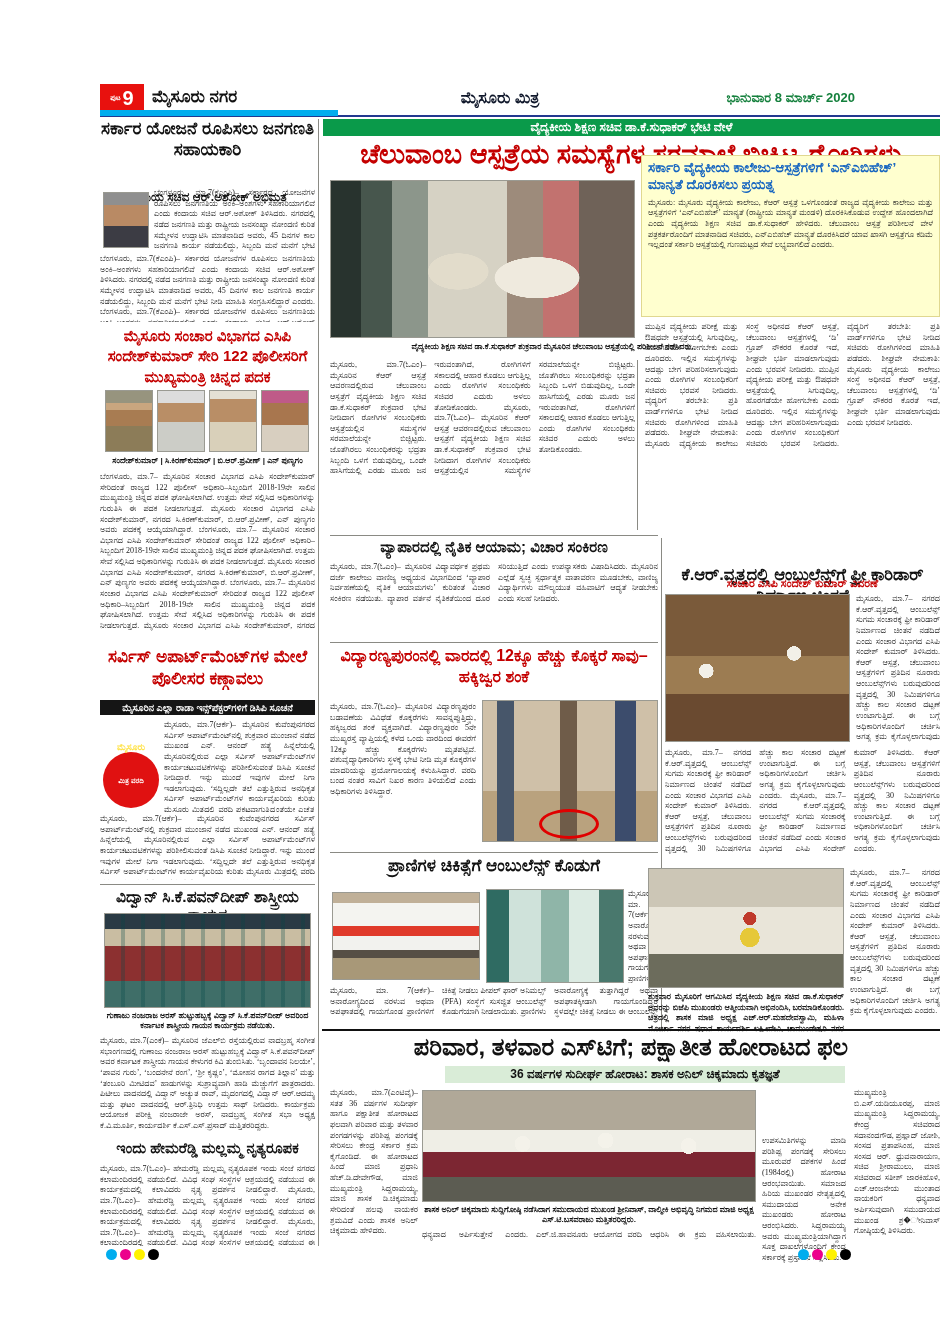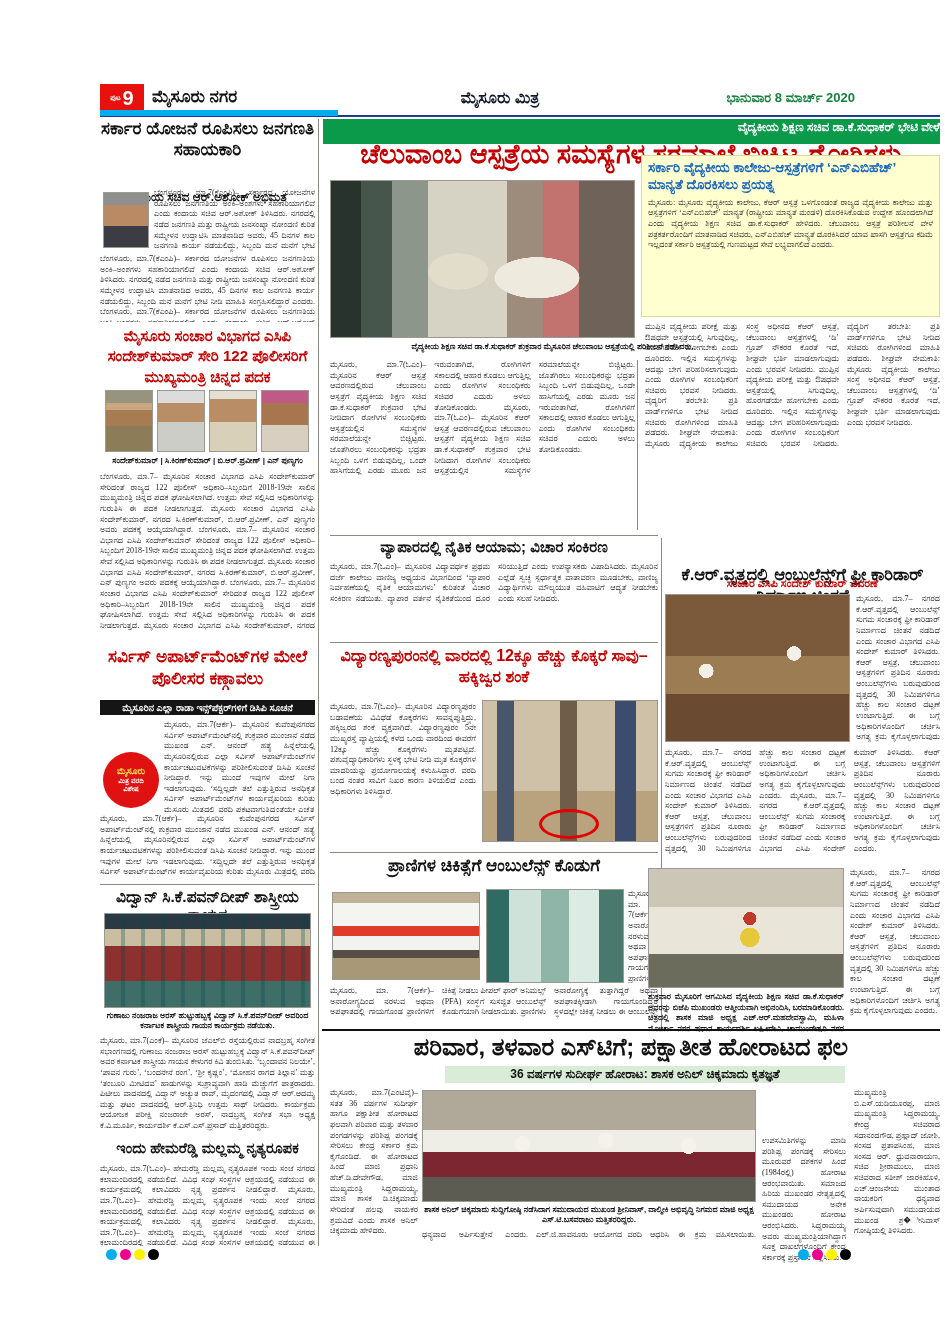--- a/index.html
+++ b/index.html
@@ -83,38 +83,38 @@
   <div class="abs hl-red" style="left:100px;top:326px;width:215px;font-size:15px;line-height:1.35;">ಮೈಸೂರು ಸಂಚಾರ ವಿಭಾಗದ ಎಸಿಪಿ ಸಂದೇಶ್‌ಕುಮಾರ್ ಸೇರಿ 122 ಪೊಲೀಸರಿಗೆ ಮುಖ್ಯಮಂತ್ರಿ ಚಿನ್ನದ ಪದಕ</div>
   <div class="abs photo ph-port1" style="left:105px;top:390px;width:48px;height:62px;"></div>
   <div class="abs photo ph-port2" style="left:157px;top:390px;width:48px;height:62px;"></div>
   <div class="abs photo ph-port3" style="left:209px;top:390px;width:48px;height:62px;"></div>
   <div class="abs photo ph-port4" style="left:261px;top:390px;width:48px;height:62px;"></div>
   <div class="abs cap" style="left:100px;top:456px;width:215px;height:12px;">ಸಂದೇಶ್‌ಕುಮಾರ್ | ಸಿ.ಕಿರಣ್‌ಕುಮಾರ್ | ಬಿ.ಆರ್.ಪ್ರವೀಣ್ | ಎನ್ ಪುಣ್ಯಗಂ</div>
   <div class="abs bt" style="left:100px;top:472px;width:215px;height:160px;">ಬೆಂಗಳೂರು, ಮಾ.7– ಮೈಸೂರಿನ ಸಂಚಾರ ವಿಭಾಗದ ಎಸಿಪಿ ಸಂದೇಶ್‌ಕುಮಾರ್ ಸೇರಿದಂತೆ ರಾಜ್ಯದ 122 ಪೊಲೀಸ್ ಅಧಿಕಾರಿ–ಸಿಬ್ಬಂದಿಗೆ 2018-19ನೇ ಸಾಲಿನ ಮುಖ್ಯಮಂತ್ರಿ ಚಿನ್ನದ ಪದಕ ಘೋಷಿಸಲಾಗಿದೆ. ಉತ್ತಮ ಸೇವೆ ಸಲ್ಲಿಸಿದ ಅಧಿಕಾರಿಗಳನ್ನು ಗುರುತಿಸಿ ಈ ಪದಕ ನೀಡಲಾಗುತ್ತದೆ. ಮೈಸೂರು ಸಂಚಾರ ವಿಭಾಗದ ಎಸಿಪಿ ಸಂದೇಶ್‌ಕುಮಾರ್, ನಗರದ ಸಿ.ಕಿರಣ್‌ಕುಮಾರ್, ಬಿ.ಆರ್.ಪ್ರವೀಣ್, ಎನ್ ಪುಣ್ಯಗಂ ಅವರು ಪದಕಕ್ಕೆ ಆಯ್ಕೆಯಾಗಿದ್ದಾರೆ. ಬೆಂಗಳೂರು, ಮಾ.7– ಮೈಸೂರಿನ ಸಂಚಾರ ವಿಭಾಗದ ಎಸಿಪಿ ಸಂದೇಶ್‌ಕುಮಾರ್ ಸೇರಿದಂತೆ ರಾಜ್ಯದ 122 ಪೊಲೀಸ್ ಅಧಿಕಾರಿ–ಸಿಬ್ಬಂದಿಗೆ 2018-19ನೇ ಸಾಲಿನ ಮುಖ್ಯಮಂತ್ರಿ ಚಿನ್ನದ ಪದಕ ಘೋಷಿಸಲಾಗಿದೆ. ಉತ್ತಮ ಸೇವೆ ಸಲ್ಲಿಸಿದ ಅಧಿಕಾರಿಗಳನ್ನು ಗುರುತಿಸಿ ಈ ಪದಕ ನೀಡಲಾಗುತ್ತದೆ. ಮೈಸೂರು ಸಂಚಾರ ವಿಭಾಗದ ಎಸಿಪಿ ಸಂದೇಶ್‌ಕುಮಾರ್, ನಗರದ ಸಿ.ಕಿರಣ್‌ಕುಮಾರ್, ಬಿ.ಆರ್.ಪ್ರವೀಣ್, ಎನ್ ಪುಣ್ಯಗಂ ಅವರು ಪದಕಕ್ಕೆ ಆಯ್ಕೆಯಾಗಿದ್ದಾರೆ. ಬೆಂಗಳೂರು, ಮಾ.7– ಮೈಸೂರಿನ ಸಂಚಾರ ವಿಭಾಗದ ಎಸಿಪಿ ಸಂದೇಶ್‌ಕುಮಾರ್ ಸೇರಿದಂತೆ ರಾಜ್ಯದ 122 ಪೊಲೀಸ್ ಅಧಿಕಾರಿ–ಸಿಬ್ಬಂದಿಗೆ 2018-19ನೇ ಸಾಲಿನ ಮುಖ್ಯಮಂತ್ರಿ ಚಿನ್ನದ ಪದಕ ಘೋಷಿಸಲಾಗಿದೆ. ಉತ್ತಮ ಸೇವೆ ಸಲ್ಲಿಸಿದ ಅಧಿಕಾರಿಗಳನ್ನು ಗುರುತಿಸಿ ಈ ಪದಕ ನೀಡಲಾಗುತ್ತದೆ. ಮೈಸೂರು ಸಂಚಾರ ವಿಭಾಗದ ಎಸಿಪಿ ಸಂದೇಶ್‌ಕುಮಾರ್, ನಗರದ ಸಿ.ಕಿರಣ್‌ಕುಮಾರ್, ಬಿ.ಆರ್.ಪ್ರವೀಣ್, ಎನ್ ಪುಣ್ಯಗಂ ಅವರು ಪದಕಕ್ಕೆ ಆಯ್ಕೆಯಾಗಿದ್ದಾರೆ.</div>
 
   <div class="abs hl-red" style="left:100px;top:646px;width:215px;font-size:17px;line-height:1.3;">ಸರ್ವಿಸ್ ಅಪಾರ್ಟ್‌ಮೆಂಟ್‌ಗಳ ಮೇಲೆ ಪೊಲೀಸರ ಕಣ್ಗಾವಲು</div>
   <div class="abs" style="left:100px;top:700px;width:215px;height:15px;background:#151515;color:#fff;text-align:center;font-size:9.5px;font-weight:bold;line-height:15px;">ಮೈಸೂರಿನ ಎಲ್ಲಾ ರಾಡಾ ಇನ್ಸ್‌ಪೆಕ್ಟರ್‌ಗಳಿಗೆ ಡಿಸಿಪಿ ಸೂಚನೆ</div>
-  <div class="abs" style="left:103px;top:752px;width:56px;height:56px;border-radius:50%;background:#e01111;display:flex;flex-direction:column;align-items:center;justify-content:center;line-height:1.1;">
+  <div class="abs" style="left:103px;top:752px;width:56px;height:56px;border-radius:50%;background:#e01111;display:flex;flex-direction:column;align-items:center;justify-content:center;line-height:1.1;gap:24px;">
     <span style="font-size:9px;font-weight:bold;color:#ffe34a;">ಮೈಸೂರು</span>
     <span style="font-size:7px;font-weight:bold;color:#fff;">ಮಿತ್ರ ವರದಿ</span>
     <span style="font-size:7px;font-weight:bold;color:#fff;">ವಿಶೇಷ</span>
   </div>
   <div class="abs bt" style="left:164px;top:720px;width:151px;height:92px;">ಮೈಸೂರು, ಮಾ.7(ಆರ್ಕೆ)– ಮೈಸೂರಿನ ಕುವೆಂಪುನಗರದ ಸರ್ವಿಸ್ ಅಪಾರ್ಟ್‌ಮೆಂಟ್‌ನಲ್ಲಿ ಶುಕ್ರವಾರ ಮುಂಜಾನೆ ನಡೆದ ಮುಖಂಡ ಎನ್. ಆನಂದ್ ಹತ್ಯೆ ಹಿನ್ನೆಲೆಯಲ್ಲಿ ಮೈಸೂರಿನಲ್ಲಿರುವ ಎಲ್ಲಾ ಸರ್ವಿಸ್ ಅಪಾರ್ಟ್‌ಮೆಂಟ್‌ಗಳ ಕಾರ್ಯಚಟುವಟಿಕೆಗಳನ್ನು ಪರಿಶೀಲಿಸುವಂತೆ ಡಿಸಿಪಿ ಸೂಚನೆ ನೀಡಿದ್ದಾರೆ. ಇನ್ನು ಮುಂದೆ ಇವುಗಳ ಮೇಲೆ ನಿಗಾ ಇಡಲಾಗುವುದು. ‘ಸದ್ದಿಲ್ಲದೇ ತಲೆ ಎತ್ತುತ್ತಿರುವ ಅನಧಿಕೃತ ಸರ್ವಿಸ್ ಅಪಾರ್ಟ್‌ಮೆಂಟ್‌ಗಳ ಕಾರ್ಯವೈಖರಿಯ ಕುರಿತು ಮೈಸೂರು ಮಿತ್ರದಲ್ಲಿ ವರದಿ ಪ್ರಕಟವಾಗುತ್ತಿದ್ದಂತೆಯೇ ಎಚ್ಚೆತ್ತ ಪೊಲೀಸ್ ಅಧಿಕಾರಿಗಳು ತಕ್ಷಣ ಕ್ರಮ ಕೈಗೊಂಡಿರುವುದು ಸ್ವಾಗತಾರ್ಹ.</div>
   <div class="abs bt" style="left:100px;top:814px;width:215px;height:66px;">ಮೈಸೂರು, ಮಾ.7(ಆರ್ಕೆ)– ಮೈಸೂರಿನ ಕುವೆಂಪುನಗರದ ಸರ್ವಿಸ್ ಅಪಾರ್ಟ್‌ಮೆಂಟ್‌ನಲ್ಲಿ ಶುಕ್ರವಾರ ಮುಂಜಾನೆ ನಡೆದ ಮುಖಂಡ ಎನ್. ಆನಂದ್ ಹತ್ಯೆ ಹಿನ್ನೆಲೆಯಲ್ಲಿ ಮೈಸೂರಿನಲ್ಲಿರುವ ಎಲ್ಲಾ ಸರ್ವಿಸ್ ಅಪಾರ್ಟ್‌ಮೆಂಟ್‌ಗಳ ಕಾರ್ಯಚಟುವಟಿಕೆಗಳನ್ನು ಪರಿಶೀಲಿಸುವಂತೆ ಡಿಸಿಪಿ ಸೂಚನೆ ನೀಡಿದ್ದಾರೆ. ಇನ್ನು ಮುಂದೆ ಇವುಗಳ ಮೇಲೆ ನಿಗಾ ಇಡಲಾಗುವುದು. ‘ಸದ್ದಿಲ್ಲದೇ ತಲೆ ಎತ್ತುತ್ತಿರುವ ಅನಧಿಕೃತ ಸರ್ವಿಸ್ ಅಪಾರ್ಟ್‌ಮೆಂಟ್‌ಗಳ ಕಾರ್ಯವೈಖರಿಯ ಕುರಿತು ಮೈಸೂರು ಮಿತ್ರದಲ್ಲಿ ವರದಿ ಪ್ರಕಟವಾಗುತ್ತಿದ್ದಂತೆಯೇ ಎಚ್ಚೆತ್ತ ಪೊಲೀಸ್ ಅಧಿಕಾರಿಗಳು ತಕ್ಷಣ ಕ್ರಮ ಕೈಗೊಂಡಿರುವುದು ಸ್ವಾಗತಾರ್ಹ. ಮೈಸೂರು, ಮಾ.7(ಆರ್ಕೆ)– ಮೈಸೂರಿನ ಕುವೆಂಪುನಗರದ ಸರ್ವಿಸ್ ಅಪಾರ್ಟ್‌ಮೆಂಟ್‌ನಲ್ಲಿ ಶುಕ್ರವಾರ ಮುಂಜಾನೆ ನಡೆದ ಮುಖಂಡ ಎನ್. ಆನಂದ್ ಹತ್ಯೆ ಹಿನ್ನೆಲೆಯಲ್ಲಿ ಮೈಸೂರಿನಲ್ಲಿರುವ ಎಲ್ಲಾ ಸರ್ವಿಸ್ ಅಪಾರ್ಟ್‌ಮೆಂಟ್‌ಗಳ ಕಾರ್ಯಚಟುವಟಿಕೆಗಳನ್ನು ಪರಿಶೀಲಿಸುವಂತೆ ಡಿಸಿಪಿ ಸೂಚನೆ ನೀಡಿದ್ದಾರೆ. ಇನ್ನು ಮುಂದೆ ಇವುಗಳ ಮೇಲೆ ನಿಗಾ ಇಡಲಾಗುವುದು. ‘ಸದ್ದಿಲ್ಲದೇ ತಲೆ ಎತ್ತುತ್ತಿರುವ ಅನಧಿಕೃತ ಸರ್ವಿಸ್ ಅಪಾರ್ಟ್‌ಮೆಂಟ್‌ಗಳ ಕಾರ್ಯವೈಖರಿಯ ಕುರಿತು ಮೈಸೂರು ಮಿತ್ರದಲ್ಲಿ ವರದಿ ಪ್ರಕಟವಾಗುತ್ತಿದ್ದಂತೆಯೇ ಎಚ್ಚೆತ್ತ ಪೊಲೀಸ್ ಅಧಿಕಾರಿಗಳು ತಕ್ಷಣ ಕ್ರಮ ಕೈಗೊಂಡಿರುವುದು ಸ್ವಾಗತಾರ್ಹ.</div>
   <div class="abs hline" style="left:100px;top:884px;width:215px;"></div>
 
   <div class="abs hl-black" style="left:100px;top:888px;width:215px;font-size:15.5px;">ವಿದ್ವಾನ್ ಸಿ.ಕೆ.ಪವನ್‌ದೀಪ್ ಶಾಸ್ತ್ರೀಯ ಗಾಯನ</div>
   <div class="abs photo ph-music" style="left:104px;top:913px;width:207px;height:95px;"></div>
   <div class="abs cap" style="left:100px;top:1011px;width:215px;height:22px;">ಗುಣಾಜು ನಂಜರಾಜ ಅರಸ್ ಹುಟ್ಟುಹಬ್ಬಕ್ಕೆ ವಿದ್ವಾನ್ ಸಿ.ಕೆ.ಪವನ್‌ದೀಪ್ ಅವರಿಂದ ಕರ್ನಾಟಕ ಶಾಸ್ತ್ರೀಯ ಗಾಯನ ಕಾರ್ಯಕ್ರಮ ನಡೆಯಿತು.</div>
   <div class="abs bt" style="left:100px;top:1036px;width:215px;height:100px;">ಮೈಸೂರು, ಮಾ.7(ಎಂಕೆ)– ಮೈಸೂರಿನ ಜೆಎಲ್‌ಬಿ ರಸ್ತೆಯಲ್ಲಿರುವ ನಾದಬ್ರಹ್ಮ ಸಂಗೀತ ಸಭಾಂಗಣದಲ್ಲಿ ಗುಣಾಜು ನಂಜರಾಜ ಅರಸ್ ಹುಟ್ಟುಹಬ್ಬಕ್ಕೆ ವಿದ್ವಾನ್ ಸಿ.ಕೆ.ಪವನ್‌ದೀಪ್ ಅವರ ಕರ್ನಾಟಕ ಶಾಸ್ತ್ರೀಯ ಗಾಯನ ಕೇಳುಗರ ಕಿವಿ ತುಂಬಿಸಿತು. ‘ಬೃಂದಾವನ ನಿಲಯೇ’, ‘ಪಾವನ ಗುರು’, ‘ಬಂದನೇನೆ ರಂಗ’, ‘ಶ್ರೀ ಕೃಷ್ಣಂ’, ‘ಮೋಹನ ರಾಗದ ತಿಲ್ಲಾನ’ ಮತ್ತು ‘ತಂಬೂರಿ ಮೀಟಿದವ’ ಹಾಡುಗಳನ್ನು ಸುಶ್ರಾವ್ಯವಾಗಿ ಹಾಡಿ ಮೆಚ್ಚುಗೆಗೆ ಪಾತ್ರರಾದರು. ಪಿಟೀಲು ವಾದನದಲ್ಲಿ ವಿದ್ವಾನ್ ಅಚ್ಯುತ ರಾವ್, ಮೃದಂಗದಲ್ಲಿ ವಿದ್ವಾನ್ ಆರ್.ಆದಮ್ಯ ಮತ್ತು ಘಟಂ ವಾದನದಲ್ಲಿ ಆರ್.ತ್ರಿನಿಧಿ ಉತ್ತಮ ಸಾಥ್ ನೀಡಿದರು. ಕಾರ್ಯಕ್ರಮ ಆಯೋಜಕ ಪರೀಕ್ಷಿ ನಂಜರಾಜೇ ಅರಸ್, ನಾದಬ್ರಹ್ಮ ಸಂಗೀತ ಸಭಾ ಅಧ್ಯಕ್ಷ ಕೆ.ವಿ.ಮೂರ್ತಿ, ಕಾರ್ಯದರ್ಶಿ ಕೆ.ಎಸ್.ಎಸ್.ಪ್ರಸಾದ್ ಮತ್ತಿತರರಿದ್ದರು.</div>
 
   <div class="abs hl-black" style="left:100px;top:1140px;width:215px;font-size:14.5px;">ಇಂದು ಹೇಮರೆಡ್ಡಿ ಮಲ್ಲಮ್ಮ ನೃತ್ಯರೂಪಕ</div>
   <div class="abs bt" style="left:100px;top:1164px;width:215px;height:82px;">ಮೈಸೂರು, ಮಾ.7(ಓಎಂ)– ಹೇಮರೆಡ್ಡಿ ಮಲ್ಲಮ್ಮ ನೃತ್ಯರೂಪಕ ಇಂದು ಸಂಜೆ ನಗರದ ಕಲಾಮಂದಿರದಲ್ಲಿ ನಡೆಯಲಿದೆ. ವಿವಿಧ ಸಂಘ ಸಂಸ್ಥೆಗಳ ಆಶ್ರಯದಲ್ಲಿ ನಡೆಯುವ ಈ ಕಾರ್ಯಕ್ರಮದಲ್ಲಿ ಕಲಾವಿದರು ನೃತ್ಯ ಪ್ರದರ್ಶನ ನೀಡಲಿದ್ದಾರೆ. ಮೈಸೂರು, ಮಾ.7(ಓಎಂ)– ಹೇಮರೆಡ್ಡಿ ಮಲ್ಲಮ್ಮ ನೃತ್ಯರೂಪಕ ಇಂದು ಸಂಜೆ ನಗರದ ಕಲಾಮಂದಿರದಲ್ಲಿ ನಡೆಯಲಿದೆ. ವಿವಿಧ ಸಂಘ ಸಂಸ್ಥೆಗಳ ಆಶ್ರಯದಲ್ಲಿ ನಡೆಯುವ ಈ ಕಾರ್ಯಕ್ರಮದಲ್ಲಿ ಕಲಾವಿದರು ನೃತ್ಯ ಪ್ರದರ್ಶನ ನೀಡಲಿದ್ದಾರೆ. ಮೈಸೂರು, ಮಾ.7(ಓಎಂ)– ಹೇಮರೆಡ್ಡಿ ಮಲ್ಲಮ್ಮ ನೃತ್ಯರೂಪಕ ಇಂದು ಸಂಜೆ ನಗರದ ಕಲಾಮಂದಿರದಲ್ಲಿ ನಡೆಯಲಿದೆ. ವಿವಿಧ ಸಂಘ ಸಂಸ್ಥೆಗಳ ಆಶ್ರಯದಲ್ಲಿ ನಡೆಯುವ ಈ ಕಾರ್ಯಕ್ರಮದಲ್ಲಿ ಕಲಾವಿದರು ನೃತ್ಯ ಪ್ರದರ್ಶನ ನೀಡಲಿದ್ದಾರೆ.</div>
 
-  <div class="abs" style="left:323px;top:119px;width:617px;height:25px;background:#0a9a4a;color:#fff;text-align:right;font-size:12px;font-weight:bold;line-height:17px;">ವೈದ್ಯಕೀಯ ಶಿಕ್ಷಣ ಸಚಿವ ಡಾ.ಕೆ.ಸುಧಾಕರ್ ಭೇಟಿ ವೇಳೆ</div>
+  <div class="abs" style="left:323px;top:119px;width:617px;height:17px;background:#0a9a4a;color:#fff;text-align:center;font-size:12px;font-weight:bold;line-height:17px;">ವೈದ್ಯಕೀಯ ಶಿಕ್ಷಣ ಸಚಿವ ಡಾ.ಕೆ.ಸುಧಾಕರ್ ಭೇಟಿ ವೇಳೆ</div>
   <div class="abs hl-red" style="left:322px;top:138px;width:618px;font-size:27px;line-height:1.2;">ಚೆಲುವಾಂಬ ಆಸ್ಪತ್ರೆಯ ಸಮಸ್ಯೆಗಳ ಸರಮಾಲೆ ಬಿಚ್ಚಿಟ್ಟ ರೋಗಿಗಳು</div>
   <div class="abs photo ph-hospital" style="left:330px;top:180px;width:305px;height:158px;"></div>
 
   <div class="abs" style="left:641px;top:155px;width:299px;height:162px;background:#ffffcf;border:1px solid #e0d890;box-sizing:border-box;padding:4px 6px;">
     <div style="text-align:left;font-size:13.5px;font-weight:bold;color:#1464c0;line-height:1.25;">ಸರ್ಕಾರಿ ವೈದ್ಯಕೀಯ ಕಾಲೇಜು-ಆಸ್ಪತ್ರೆಗಳಿಗೆ ‘ಎನ್‌ಎಬಿಹೆಚ್’ ಮಾನ್ಯತೆ ದೊರಕಿಸಲು ಪ್ರಯತ್ನ</div>
     <div class="bt" style="margin-top:4px;height:104px;">ಮೈಸೂರು: ಮೈಸೂರು ವೈದ್ಯಕೀಯ ಕಾಲೇಜು, ಕೆಆರ್ ಆಸ್ಪತ್ರೆ ಒಳಗೊಂಡಂತೆ ರಾಜ್ಯದ ವೈದ್ಯಕೀಯ ಕಾಲೇಜು ಮತ್ತು ಆಸ್ಪತ್ರೆಗಳಿಗೆ ‘ಎನ್‌ಎಬಿಹೆಚ್’ ಮಾನ್ಯತೆ (ರಾಷ್ಟ್ರೀಯ ಮಾನ್ಯತೆ ಮಂಡಳಿ) ದೊರಕಿಸಿಕೊಡುವ ಉದ್ದೇಶ ಹೊಂದಲಾಗಿದೆ ಎಂದು ವೈದ್ಯಕೀಯ ಶಿಕ್ಷಣ ಸಚಿವ ಡಾ.ಕೆ.ಸುಧಾಕರ್ ಹೇಳಿದರು. ಚೆಲುವಾಂಬ ಆಸ್ಪತ್ರೆ ಪರಿಶೀಲನೆ ವೇಳೆ ಪತ್ರಕರ್ತರೊಂದಿಗೆ ಮಾತನಾಡಿದ ಸಚಿವರು, ಎನ್‌ಎಬಿಹೆಚ್ ಮಾನ್ಯತೆ ದೊರಕಿಸಿದರೆ ಯಾವ ಖಾಸಗಿ ಆಸ್ಪತ್ರೆಗೂ ಕಡಿಮೆ ಇಲ್ಲದಂತೆ ಸರ್ಕಾರಿ ಆಸ್ಪತ್ರೆಯಲ್ಲಿ ಗುಣಮಟ್ಟದ ಸೇವೆ ಲಭ್ಯವಾಗಲಿದೆ ಎಂದರು.</div>
   </div>
 
   <div class="abs cap" style="left:330px;top:342px;width:445px;height:12px;">ವೈದ್ಯಕೀಯ ಶಿಕ್ಷಣ ಸಚಿವ ಡಾ.ಕೆ.ಸುಧಾಕರ್ ಶುಕ್ರವಾರ ಮೈಸೂರಿನ ಚೆಲುವಾಂಬ ಆಸ್ಪತ್ರೆಯಲ್ಲಿ ಪರಿಶೀಲನೆ ನಡೆಸಿದರು.</div>
   <div class="abs bt cols3" style="left:330px;top:360px;width:305px;height:170px;">ಮೈಸೂರು, ಮಾ.7(ಓಎಂ)– ಮೈಸೂರಿನ ಕೆಆರ್ ಆಸ್ಪತ್ರೆ ಆವರಣದಲ್ಲಿರುವ ಚೆಲುವಾಂಬ ಆಸ್ಪತ್ರೆಗೆ ವೈದ್ಯಕೀಯ ಶಿಕ್ಷಣ ಸಚಿವ ಡಾ.ಕೆ.ಸುಧಾಕರ್ ಶುಕ್ರವಾರ ಭೇಟಿ ನೀಡಿದಾಗ ರೋಗಿಗಳ ಸಂಬಂಧಿಕರು ಆಸ್ಪತ್ರೆಯಲ್ಲಿನ ಸಮಸ್ಯೆಗಳ ಸರಮಾಲೆಯನ್ನೇ ಬಿಚ್ಚಿಟ್ಟರು. ಜೊತೆಗಿರಲು ಸಂಬಂಧಿಕರನ್ನು ಭದ್ರತಾ ಸಿಬ್ಬಂದಿ ಒಳಗೆ ಬಿಡುವುದಿಲ್ಲ, ಒಂದೇ ಹಾಸಿಗೆಯಲ್ಲಿ ಎರಡು ಮೂರು ಜನ ಇರುವಂತಾಗಿದೆ, ರೋಗಿಗಳಿಗೆ ಸಕಾಲದಲ್ಲಿ ಆಹಾರ ಕೊಡಲು ಆಗುತ್ತಿಲ್ಲ ಎಂದು ರೋಗಿಗಳ ಸಂಬಂಧಿಕರು ಸಚಿವರ ಎದುರು ಅಳಲು ತೋಡಿಕೊಂಡರು. ಮೈಸೂರು, ಮಾ.7(ಓಎಂ)– ಮೈಸೂರಿನ ಕೆಆರ್ ಆಸ್ಪತ್ರೆ ಆವರಣದಲ್ಲಿರುವ ಚೆಲುವಾಂಬ ಆಸ್ಪತ್ರೆಗೆ ವೈದ್ಯಕೀಯ ಶಿಕ್ಷಣ ಸಚಿವ ಡಾ.ಕೆ.ಸುಧಾಕರ್ ಶುಕ್ರವಾರ ಭೇಟಿ ನೀಡಿದಾಗ ರೋಗಿಗಳ ಸಂಬಂಧಿಕರು ಆಸ್ಪತ್ರೆಯಲ್ಲಿನ ಸಮಸ್ಯೆಗಳ ಸರಮಾಲೆಯನ್ನೇ ಬಿಚ್ಚಿಟ್ಟರು. ಜೊತೆಗಿರಲು ಸಂಬಂಧಿಕರನ್ನು ಭದ್ರತಾ ಸಿಬ್ಬಂದಿ ಒಳಗೆ ಬಿಡುವುದಿಲ್ಲ, ಒಂದೇ ಹಾಸಿಗೆಯಲ್ಲಿ ಎರಡು ಮೂರು ಜನ ಇರುವಂತಾಗಿದೆ, ರೋಗಿಗಳಿಗೆ ಸಕಾಲದಲ್ಲಿ ಆಹಾರ ಕೊಡಲು ಆಗುತ್ತಿಲ್ಲ ಎಂದು ರೋಗಿಗಳ ಸಂಬಂಧಿಕರು ಸಚಿವರ ಎದುರು ಅಳಲು ತೋಡಿಕೊಂಡರು.</div>

